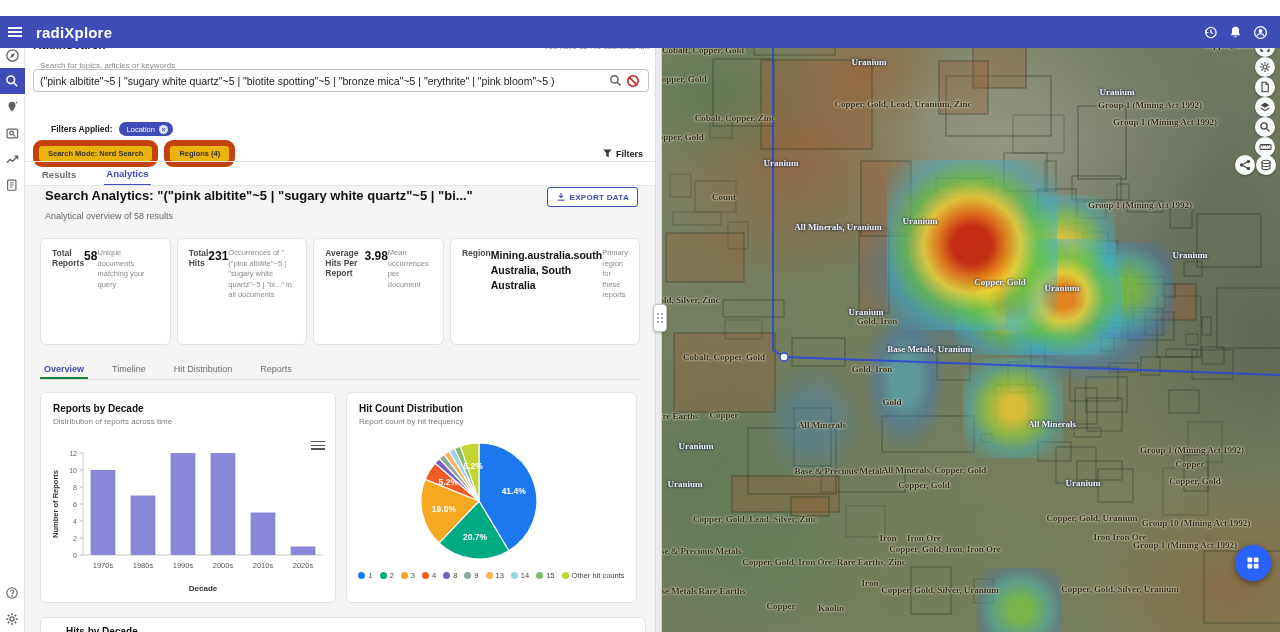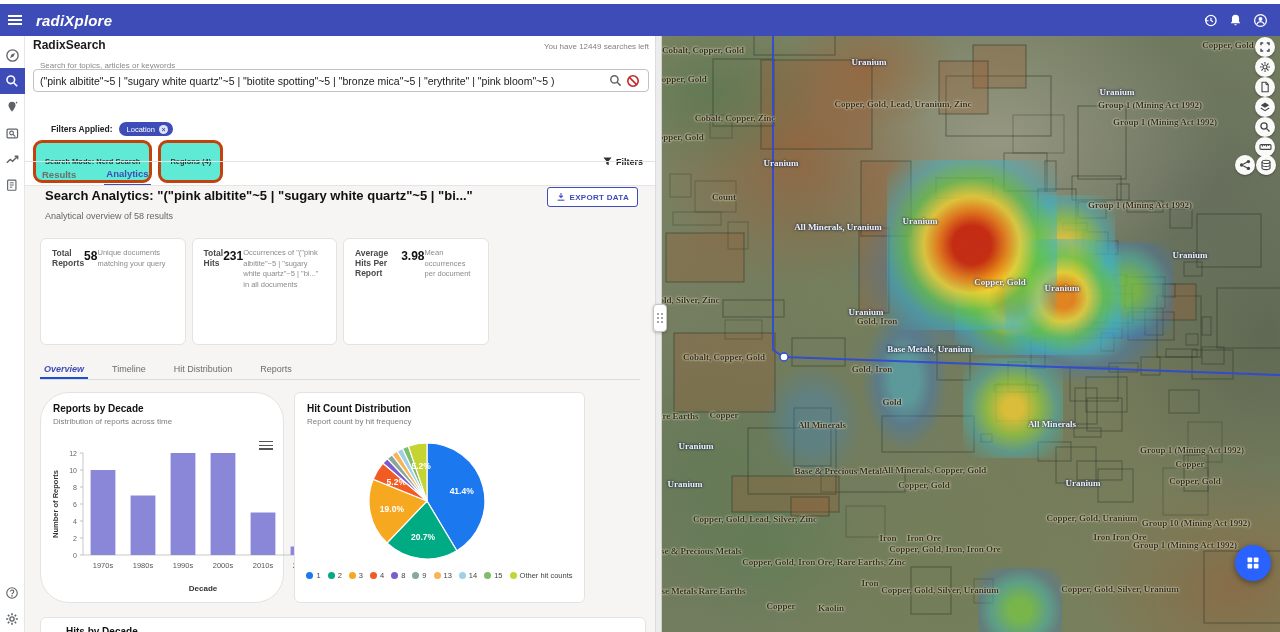--- a/index.html
+++ b/index.html
@@ -1,20 +1,20 @@
 <!DOCTYPE html>
 <html><head>
 <meta charset="utf-8">
 <style>
   html,body{margin:0;padding:0;background:#ddd;}
   #stage{position:relative;width:1280px;height:632px;overflow:hidden;background:#fff;
          font-family:"Liberation Sans",sans-serif;-webkit-font-smoothing:antialiased;}
   
-  .topbar{position:absolute;left:0;top:4px;width:1280px;height:32px;background:#3e4cb8;
-          display:flex;align-items:center;color:#fff;z-index:40;font-style:italic;}
+  .topbar{position:absolute;left:0;top:16px;width:1280px;height:32px;background:#3e4cb8;
+          display:flex;align-items:center;color:#fff;z-index:40;}
   .hamburger{width:30px;display:flex;justify-content:center;cursor:pointer;}
   .hamburger span{display:block;width:14px;height:10px;
       background:linear-gradient(#fff 0 2px,transparent 2px 4px,#fff 4px 6px,transparent 6px 8px,#fff 8px 10px);}
   .brand{font-size:15px;font-weight:bold;letter-spacing:.2px;margin-left:6px;}
   .topbar-right{margin-left:auto;display:flex;align-items:center;gap:10px;padding-right:12px;}
   .tb-icon{width:15px;height:15px;cursor:pointer;}
   
   .rail{position:absolute;left:0;top:32px;width:25px;height:600px;background:#fff;
         border-right:1px solid #e6e6e6;display:flex;flex-direction:column;align-items:center;
         padding-top:10px;box-sizing:border-box;z-index:30;}
@@ -36,22 +36,22 @@
   .syntax-row .info{margin-left:8px;}
   .syntax-label{font-size:10.5px;color:#2e2e2e;margin-left:8px;}
   .syntax-chev{margin-left:auto;margin-right:10px;color:#666;}
   .filters-line{position:absolute;left:8px;top:90px;display:flex;align-items:center;gap:6px;margin-left:18px;}
   .fa-label{font-size:8.5px;font-weight:bold;color:#222;}
   .chip-loc{background:#3e4cb8;color:#fff;font-size:7.5px;border-radius:9px;height:14px;
             display:flex;align-items:center;gap:4px;padding:0 5px 0 8px;cursor:pointer;}
   .chip-x{width:9px;height:9px;border-radius:50%;background:rgba(255,255,255,.85);color:#3e4cb8;
           font-size:7px;line-height:9px;text-align:center;font-weight:bold;}
   .mode-line{position:absolute;left:8px;top:108px;display:flex;align-items:center;gap:6px;width:616px;}
-  .chip-out{border:3px solid #c2410c;background:#5eead4;color:#333;font-size:7.5px;font-weight:bold;
-            border-radius:9px;height:15px;display:flex;align-items:center;padding:11px 9px;cursor:pointer;}
+  .chip-out{border:6px solid #c2410c;background:#eab308;color:#333;font-size:7.5px;font-weight:bold;
+            border-radius:9px;height:15px;display:flex;align-items:center;padding:0 9px;cursor:pointer;}
   .filters-btn{margin-left:auto;display:flex;align-items:center;gap:4px;font-size:9px;font-weight:bold;
                color:#222;cursor:pointer;margin-right:6px;}
   .hr1{position:absolute;left:0;top:129px;width:630px;border-top:1px solid #e4e4e4;}
   .tabs1{position:absolute;left:8px;top:130px;height:24px;display:flex;align-items:center;gap:26px;
          padding-left:7px;}
   .tab1{font-size:9.5px;font-weight:bold;color:#6d6d6d;cursor:pointer;padding:5px 2px;}
   .tab1.active{color:#3e4cb8;border-bottom:2px solid #3e4cb8;}
   .tabs1-border{position:absolute;left:0;top:153px;width:630px;border-top:1px solid #e4e4e4;}
   .analytics-bg{position:absolute;left:0;top:154px;width:630px;height:446px;background:#f6f5f4;}
   .a-heading{position:absolute;left:20px;top:156px;font-size:13px;font-weight:bold;color:#111;}
@@ -64,25 +64,25 @@
   .stat-card{background:#fff;border:1px solid #e3e3e3;border-radius:6px;padding:9px 11px;
              display:flex;box-sizing:border-box;}
   .stat-title{font-size:8.5px;font-weight:bold;color:#4a4a4a;}
   .stat-fill{flex:1;}
   .stat-value{font-size:12px;font-weight:bold;color:#111;margin-bottom:3px;line-height:1.45;}
   .stat-value.small{font-size:10.5px;}
   .stat-sub{font-size:7.5px;color:#8b8b8b;line-height:1.4;}
   .tabs2{position:absolute;left:15px;top:330px;width:600px;height:17px;display:flex;gap:20px;
          border-bottom:1px solid #dcdcdc;}
   .tab2{font-size:9px;color:#6d6d6d;cursor:pointer;padding:2px 4px 4px;}
-  .tab2.active{color:#3e4cb8;font-weight:bold;border-bottom:2px solid #1d4ed8;font-style:italic;}
+  .tab2.active{color:#3e4cb8;font-weight:bold;border-bottom:2px solid #15803d;}
   .charts-row{position:absolute;left:15px;top:360px;width:622px;height:211px;display:flex;gap:10px;}
   .chart-card{background:#fff;border:1px solid #e3e3e3;border-radius:6px;position:relative;
               box-sizing:border-box;}
-  .chart-card.c1{width:244px;border-radius:29px;}
+  .chart-card.c1{width:296px;}
   .chart-card.c2{width:291px;}
   .cc-title{position:absolute;left:12px;top:10px;font-size:10px;font-weight:bold;color:#111;}
   .cc-sub{position:absolute;left:12px;top:24px;font-size:8px;color:#7d7d7d;}
   .cc-menu{position:absolute;right:10px;top:48px;width:14px;height:9px;cursor:pointer;
       background:linear-gradient(#555 0 1.4px,transparent 1.4px 3.6px,#555 3.6px 5px,transparent 5px 7.2px,#555 7.2px 8.6px);}
   #bar-svg{position:absolute;left:6px;top:52px;}
   #pie-svg{position:absolute;left:12px;top:42px;}
   .legend{position:absolute;left:6px;right:6px;top:178px;display:flex;flex-wrap:wrap;
           justify-content:center;gap:3px 7px;}
   .lg-item{display:flex;align-items:center;gap:3px;font-size:7.5px;color:#444;}
@@ -288,20 +288,26 @@
         <div class="stat-title">Total Hits</div>
         <div class="stat-fill"></div>
         <div class="stat-value">231</div>
         <div class="stat-sub">Occurrences of "("pink albitite"~5 | "sugary white quartz"~5 | "bi..." in all documents</div>
       </div>
       <div class="stat-card">
         <div class="stat-title">Average Hits Per Report</div>
         <div class="stat-fill"></div>
         <div class="stat-value">3.98</div>
         <div class="stat-sub">Mean occurrences per document</div>
+      </div>
+      <div class="stat-card">
+        <div class="stat-title">Region</div>
+        <div class="stat-fill"></div>
+        <div class="stat-value small">Mining.australia.south Australia, South Australia</div>
+        <div class="stat-sub">Primary region for these reports</div>
       </div>
     </div>
 
     <div class="tabs2">
       <span class="tab2 active">Overview</span>
       <span class="tab2">Timeline</span>
       <span class="tab2">Hit Distribution</span>
       <span class="tab2">Reports</span>
     </div>
 

